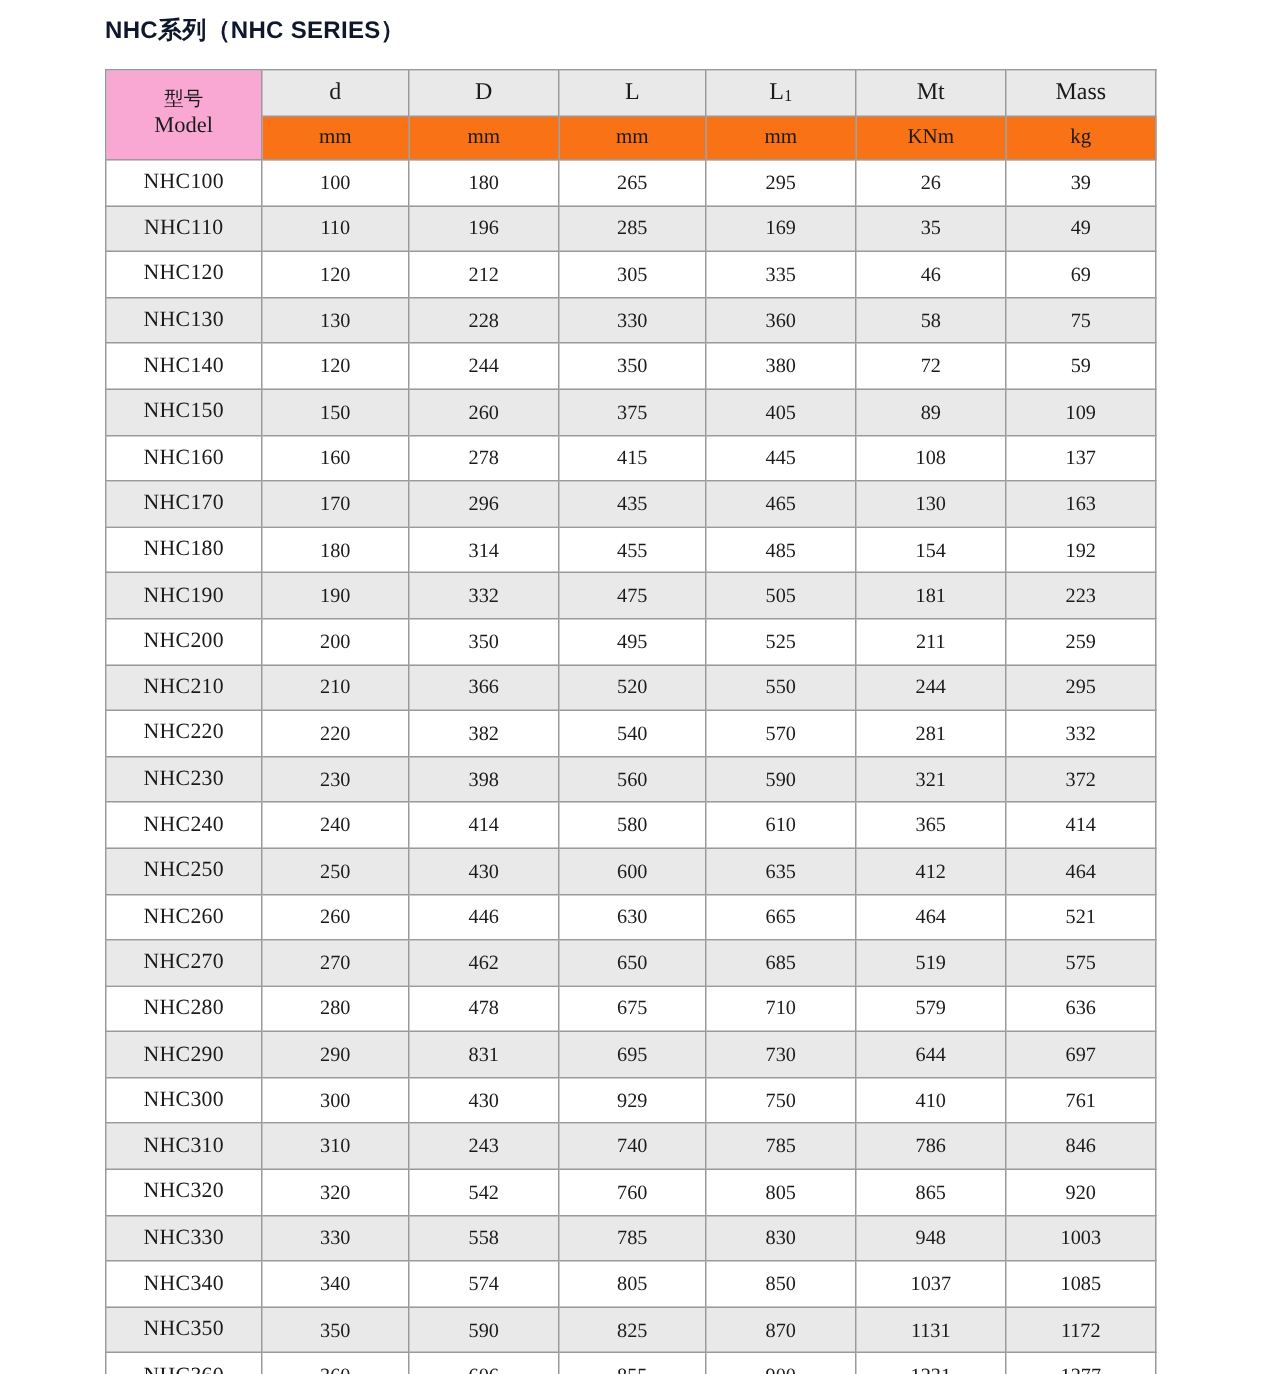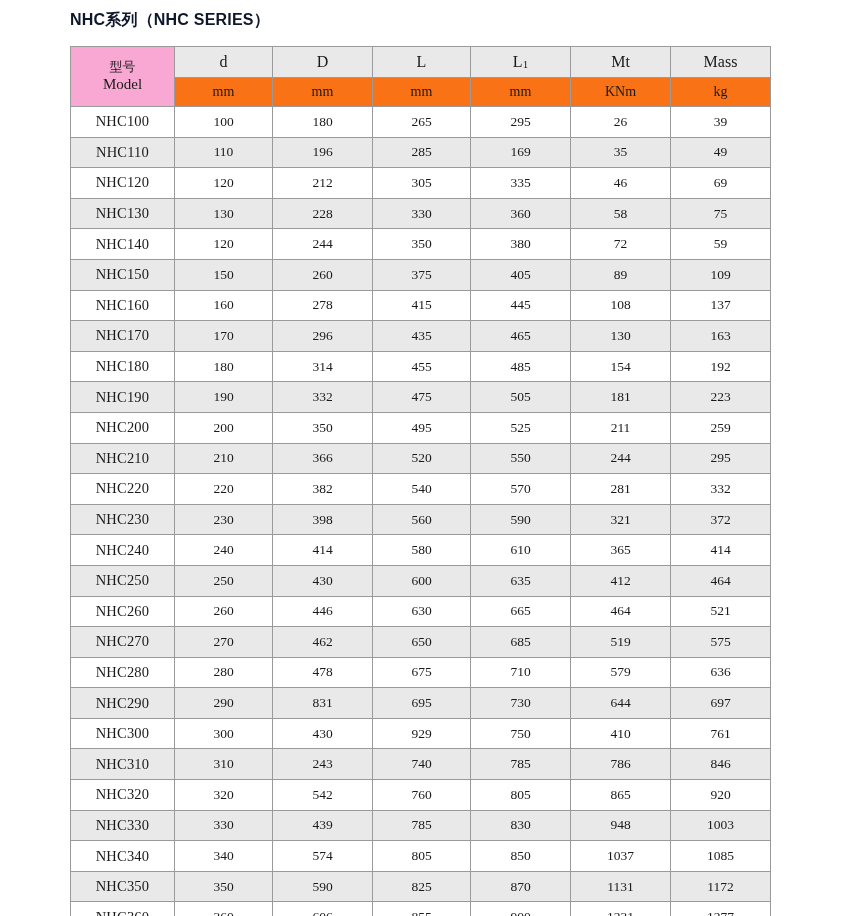--- a/index.html
+++ b/index.html
@@ -342,21 +342,21 @@
           <td class="val">320</td>
           <td class="val">542</td>
           <td class="val">760</td>
           <td class="val">805</td>
           <td class="val">865</td>
           <td class="val">920</td>
         </tr>
         <tr class="shade">
           <td class="model">NHC330</td>
           <td class="val">330</td>
-          <td class="val">439</td>
+          <td class="val">558</td>
           <td class="val">785</td>
           <td class="val">830</td>
           <td class="val">948</td>
           <td class="val">1003</td>
         </tr>
         <tr class="plain">
           <td class="model">NHC340</td>
           <td class="val">340</td>
           <td class="val">574</td>
           <td class="val">805</td>

